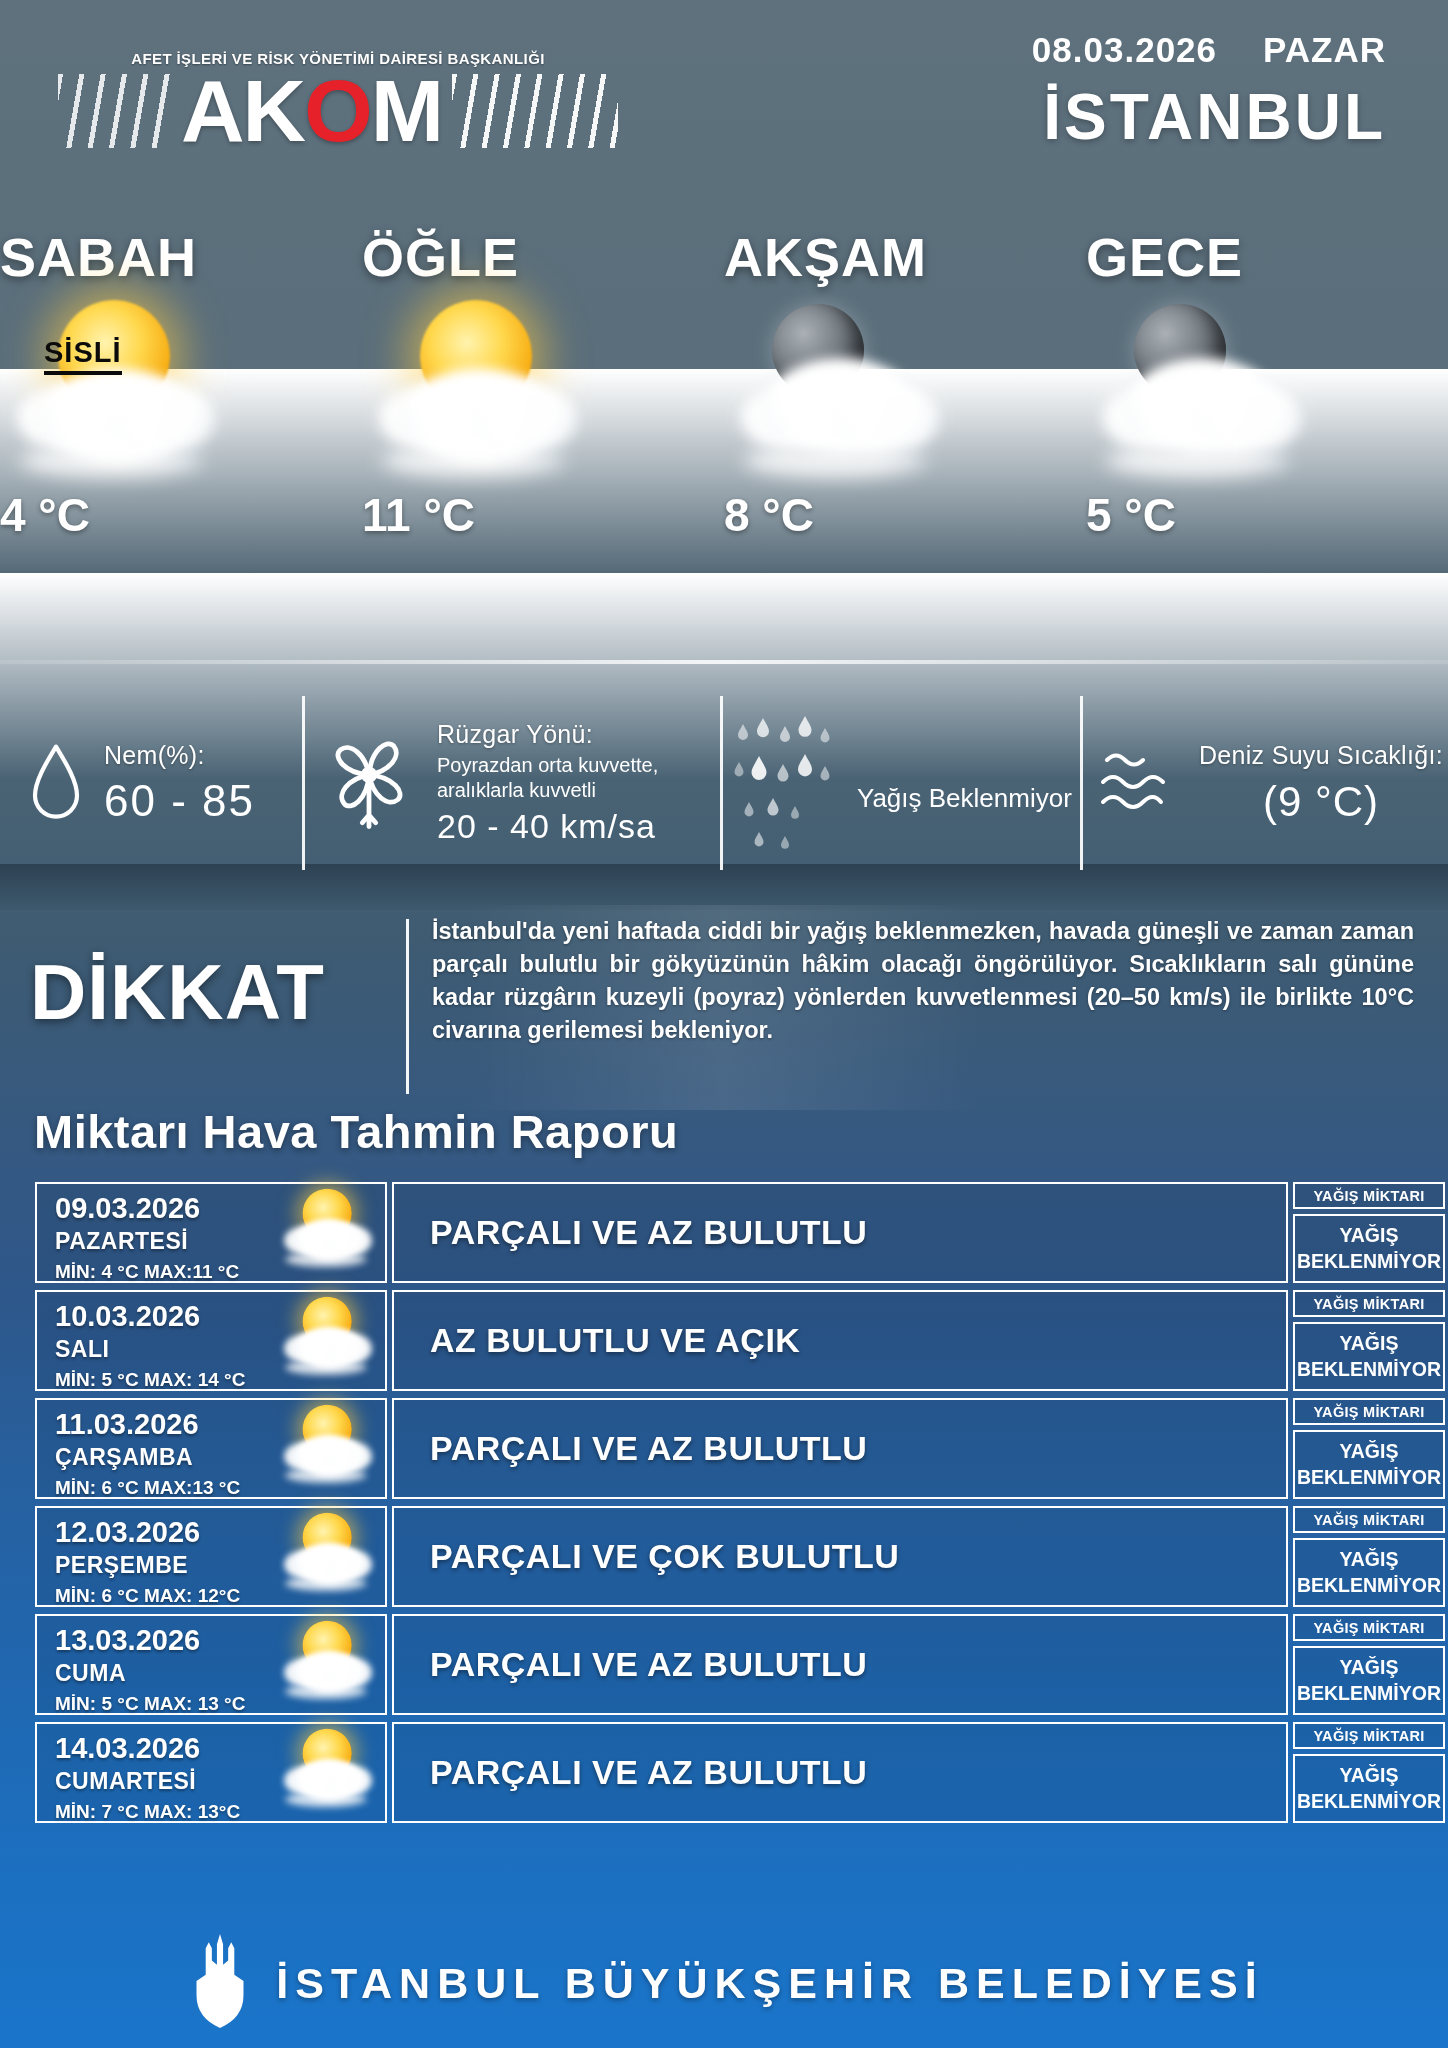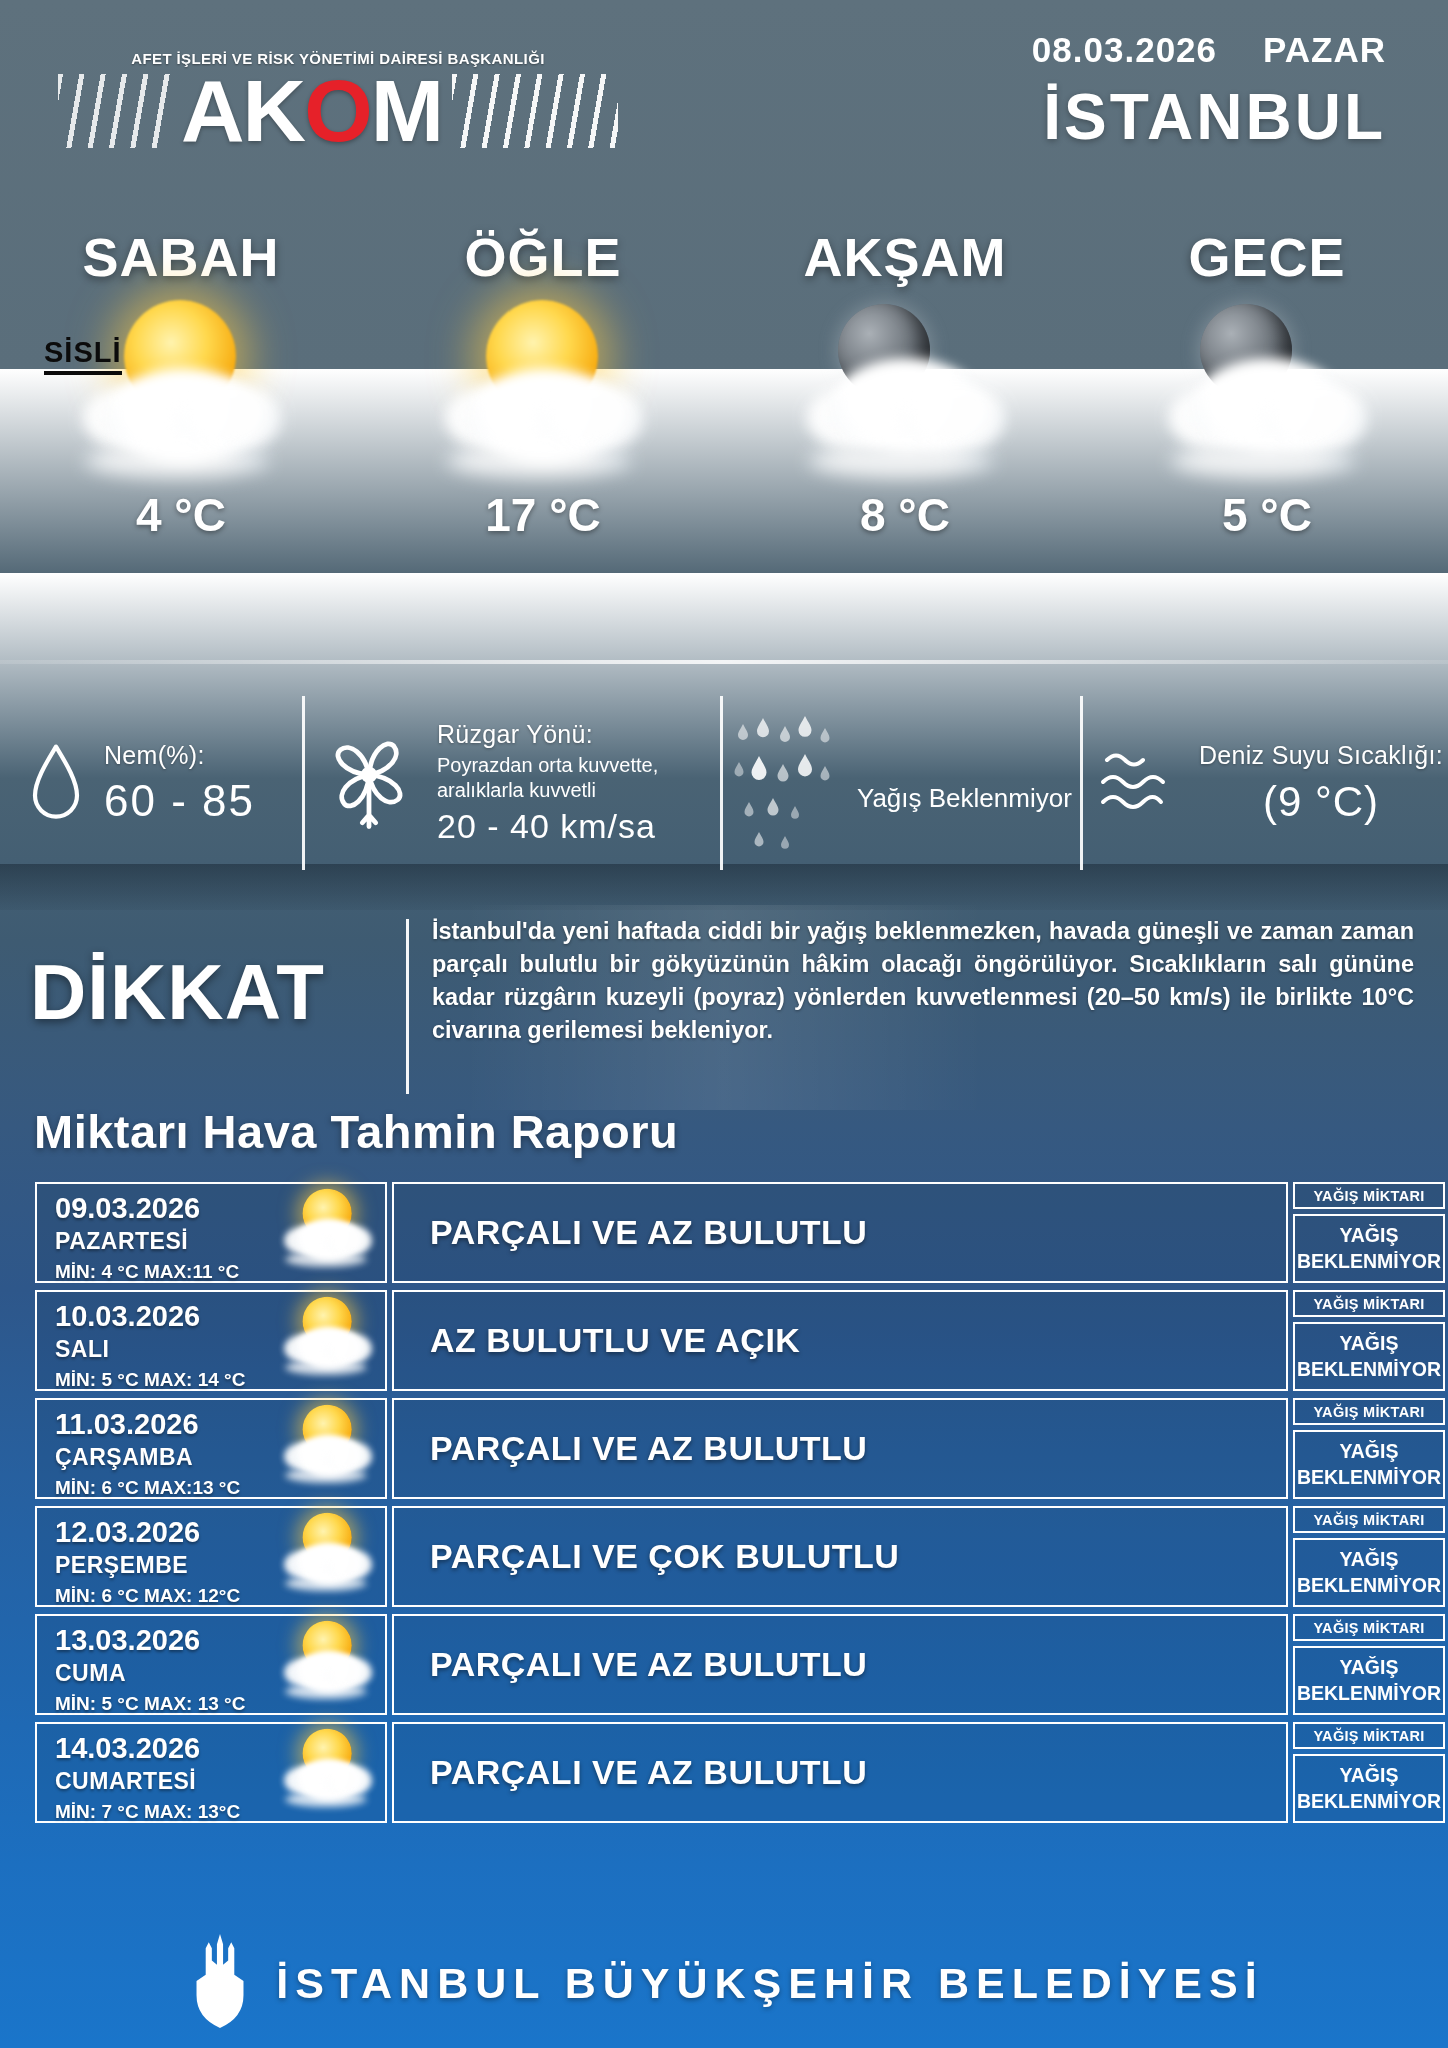--- a/index.html
+++ b/index.html
@@ -31,21 +31,21 @@
   #akom-text { font-size:88px; font-weight:800; letter-spacing:-2px; line-height:.95;
     padding:0 10px; text-shadow:0 2px 4px rgba(0,0,0,.3); }
   #akom-text .red-o { color:#e62129; }
   #date-block { position:absolute; right:62px; top:8px; text-align:right; }
   #date-line { font-size:35px; font-weight:700; letter-spacing:1px; display:flex; gap:46px; justify-content:flex-end; }
   #city-line { font-size:64px; font-weight:800; letter-spacing:3px; margin-top:10px;
     text-shadow:0 2px 6px rgba(0,0,0,.3); }
 
   
   #periods { position:absolute; top:226px; left:0; right:0; height:410px; display:flex; }
-  .period { width:25%; display:flex; flex-direction:column; align-items:center; position:relative; }
+  .period { width:25%; display:flex; flex-direction:column; position:relative; }
   .period-label { font-size:54px; font-weight:800; letter-spacing:1px;
     text-shadow:0 3px 8px rgba(0,0,0,.4); }
   .period-temp { font-size:46px; font-weight:700; margin-top:2px;
     text-shadow:0 2px 5px rgba(0,0,0,.4); }
   .fog-note { position:absolute; left:44px; top:110px; z-index:5;
     color:#0b0b0b; font-size:29px; font-weight:800; letter-spacing:1px;
     border-bottom:4px solid #0b0b0b; padding-bottom:2px; text-shadow:none; }
 
   
   .wicon { width:230px; height:192px; position:relative; margin-top:6px; }
@@ -166,21 +166,21 @@
   <div class="period">
     <div class="period-label">ÖĞLE</div>
     <div class="wicon" data-icon="sun-cloud">
       <div class="sun"></div>
 
       <div class="cloud c2"></div>
         <div class="cloud c1"></div>
       <div class="cloud c3"></div>
         <div class="cloud c4"></div>
     </div>
-    <div class="period-temp">17 °C</div>
+    <div class="period-temp">11 °C</div>
   </div>
   <div class="period">
     <div class="period-label">AKŞAM</div>
     <div class="wicon" data-icon="moon-cloud">
 
       <div class="moon"></div>
       <div class="cloud c2"></div>
         <div class="cloud c1"></div>
       <div class="cloud c3"></div>
         <div class="cloud c4"></div>

